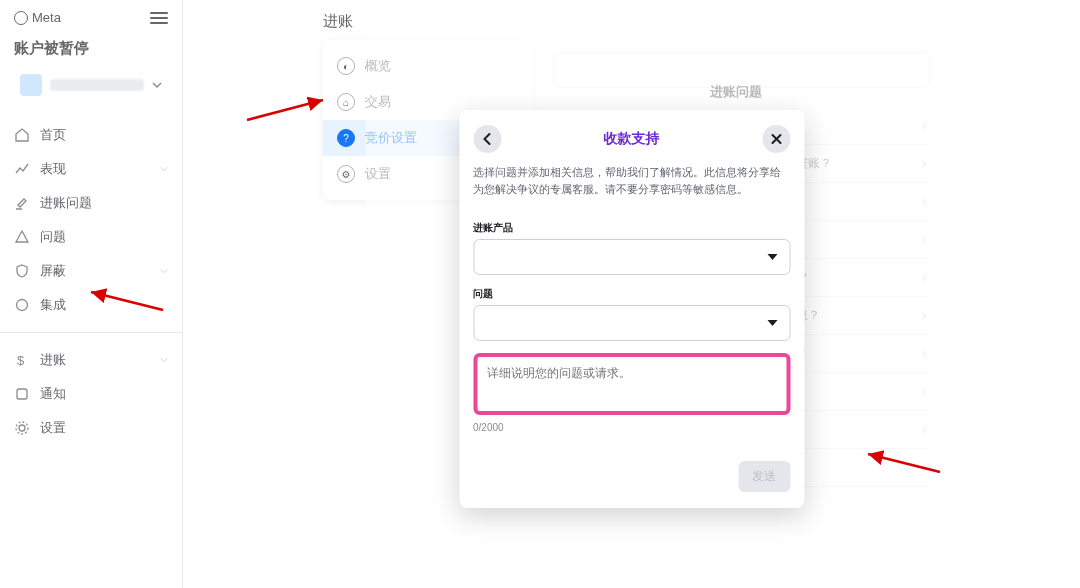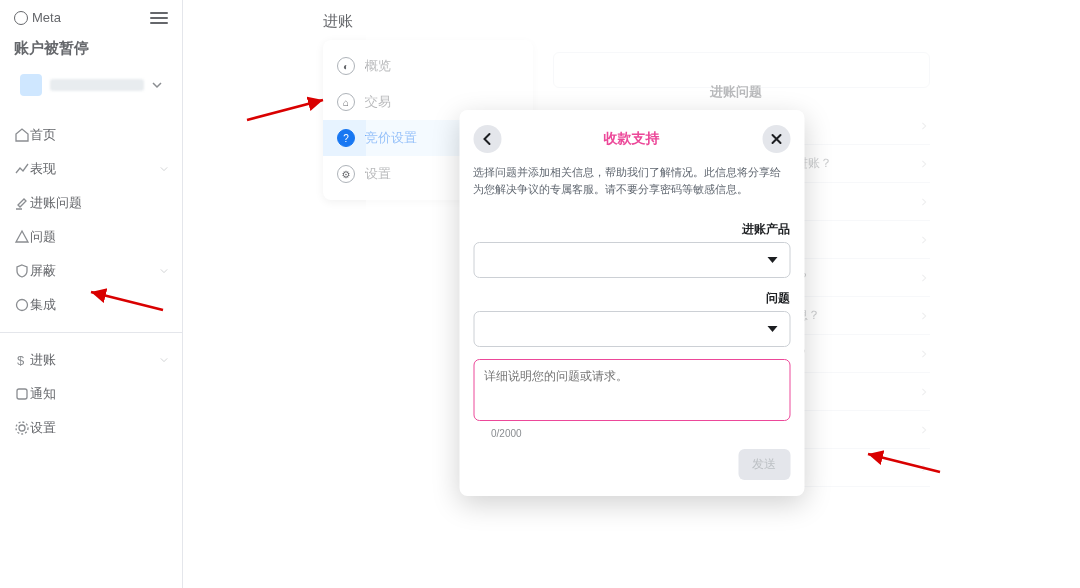--- a/index.html
+++ b/index.html
@@ -12,21 +12,21 @@
 .hamburger { width: 18px; height: 12px; display: flex; flex-direction: column; justify-content: space-between; cursor: pointer; }
 .hamburger span { display: block; height: 2px; background: #65676b; border-radius: 1px; }
 .tool-title { font-size: 15px; font-weight: 700; color: #65676b; padding: 4px 14px 10px; }
 .account-box { margin: 0 12px 12px; display: flex; align-items: center; gap: 8px; padding: 6px 8px; border-radius: 6px; cursor: pointer; }
 .account-avatar { width: 22px; height: 22px; border-radius: 4px; background: #cfe7ff; }
 .account-blur { flex: 1; height: 12px; background: #e8ecef; border-radius: 3px; filter: blur(1px); }
 .chevron-down { width: 10px; height: 10px; }
 
 .nav-group { padding: 4px 0; }
 .nav-divider { height: 1px; background: #e4e6eb; margin: 6px 0; }
-.nav-item { display: flex; align-items: center; padding: 8px 14px; font-size: 13px; color: #65676b; cursor: pointer; }
+.nav-item { display: flex; align-items: center; gap: 10px; padding: 8px 14px; font-size: 13px; color: #65676b; cursor: pointer; }
 .nav-item svg, .nav-item .nav-icon { width: 16px; height: 16px; flex-shrink: 0; }
 .nav-item .mini-chev { margin-left: auto; width: 8px; height: 8px; opacity: .4; }
 
 .main { position: absolute; left: 183px; top: 0; right: 0; bottom: 0; background: #fff; }
 .page-title { font-size: 15px; color: #65676b; padding: 12px 140px; }
 
 .submenu { position: absolute; left: 140px; top: 40px; width: 210px; background: #fff; border-radius: 8px; box-shadow: 0 2px 10px rgba(0,0,0,0.06); padding: 8px 0; }
 .submenu-item { display: flex; align-items: center; gap: 10px; padding: 9px 14px; font-size: 13px; color: #65676b; cursor: pointer; }
 .submenu-item.active { background: #e7f3ff; color: #1877f2; }
 .submenu-item .sm-icon { width: 18px; height: 18px; display: flex; align-items: center; justify-content: center; border: 1.5px solid #aeb3b9; border-radius: 50%; font-size: 10px; }
@@ -34,30 +34,30 @@
 
 .faq-panel { position: absolute; right: 150px; top: 83px; width: 220px; }
 .faq-title { font-size: 13px; color: #65676b; font-weight: 600; margin-bottom: 6px; }
 .faq-row { display: flex; align-items: center; justify-content: space-between; padding: 10px 2px; border-bottom: 1px solid #eef0f3; font-size: 12px; color: #8a8d91; cursor: pointer; }
 .faq-row .chev { width: 8px; height: 8px; opacity: .35; }
 
 .overlay { position: absolute; left: 183px; right: 0; top: 0; bottom: 0; background: rgba(255,255,255,0.55); }
 .modal { position: absolute; left: 50%; top: 110px; transform: translateX(-50%); width: 345px; background: #fff; border-radius: 8px; box-shadow: 0 8px 28px rgba(0,0,0,0.18); padding: 14px 14px 16px; }
 .modal-head { display: flex; align-items: center; position: relative; height: 30px; margin-bottom: 10px; }
 .icon-btn { width: 28px; height: 28px; border-radius: 50%; background: #e4e6eb; display: flex; align-items: center; justify-content: center; cursor: pointer; border: none; }
-.modal-title { position: absolute; left: 0; right: 0; text-align: center; font-size: 14px; font-weight: 700; color: #ec4899; }
+.modal-title { position: absolute; left: 0; right: 0; text-align: center; font-size: 14px; font-weight: 700; color: #6d28d9; }
 .modal-close { margin-left: auto; }
 .modal-q { font-size: 13px; font-weight: 700; margin-bottom: 4px; }
 .modal-desc { font-size: 11px; color: #606770; line-height: 1.5; margin-bottom: 24px; }
-.field-label { font-size: 12px; font-weight: 700; margin-bottom: 4px; text-align: right; }
+.field-label { font-size: 10px; font-weight: 700; margin-bottom: 4px; }
 .select { border: 1px solid #ccd0d5; border-radius: 6px; height: 36px; display: flex; align-items: center; justify-content: flex-end; padding: 0 12px; margin-bottom: 12px; cursor: pointer; }
 .triangle-down { width: 0; height: 0; border-left: 5px solid transparent; border-right: 5px solid transparent; border-top: 6px solid #1c1e21; }
-.textarea { border: 1px solid #ec4899; border-radius: 6px; width: 100%; height: 62px; padding: 8px 10px; font-size: 12px; color: #8a8d91; resize: none; font-family: inherit; }
-.counter { font-size: 10px; color: #8a8d91; margin-top: 3px; margin-left: 18px; }
-.send-row { display: flex; justify-content: flex-end; margin-top: 10px; }
+.textarea { border: 4px solid #ec4899; border-radius: 6px; width: 100%; height: 62px; padding: 8px 10px; font-size: 12px; color: #8a8d91; resize: none; font-family: inherit; }
+.counter { font-size: 10px; color: #8a8d91; margin-top: 3px; }
+.send-row { display: flex; justify-content: flex-end; margin-top: 28px; }
 .send-btn { background: #e4e6eb; color: #bcc0c4; font-size: 12px; padding: 7px 14px; border-radius: 6px; border: none; cursor: not-allowed; }
 
 .sep-top { position:absolute; left:370px; right:150px; top:52px; height:36px; border:1px solid #eef0f3; border-radius:6px; background:#fff; }
 
 .arrow { position: absolute; pointer-events: none; }
 .arrow svg { display: block; }
 </style>
 </head>
 <body>
 

